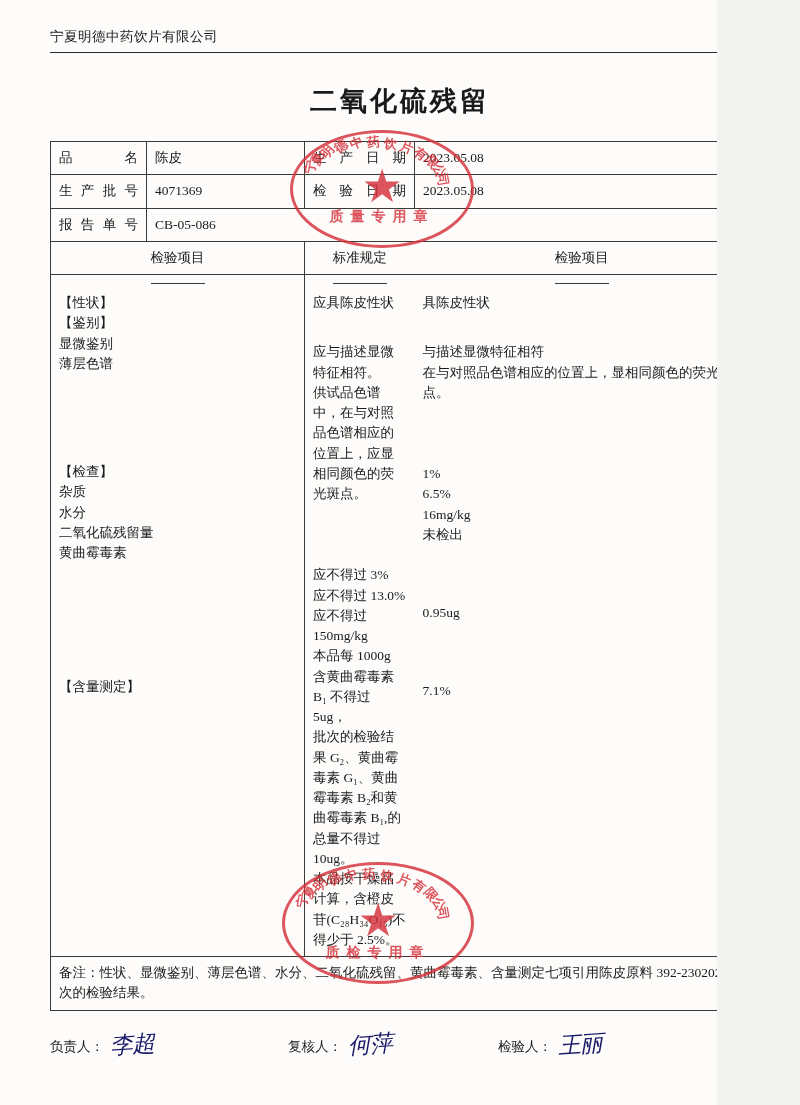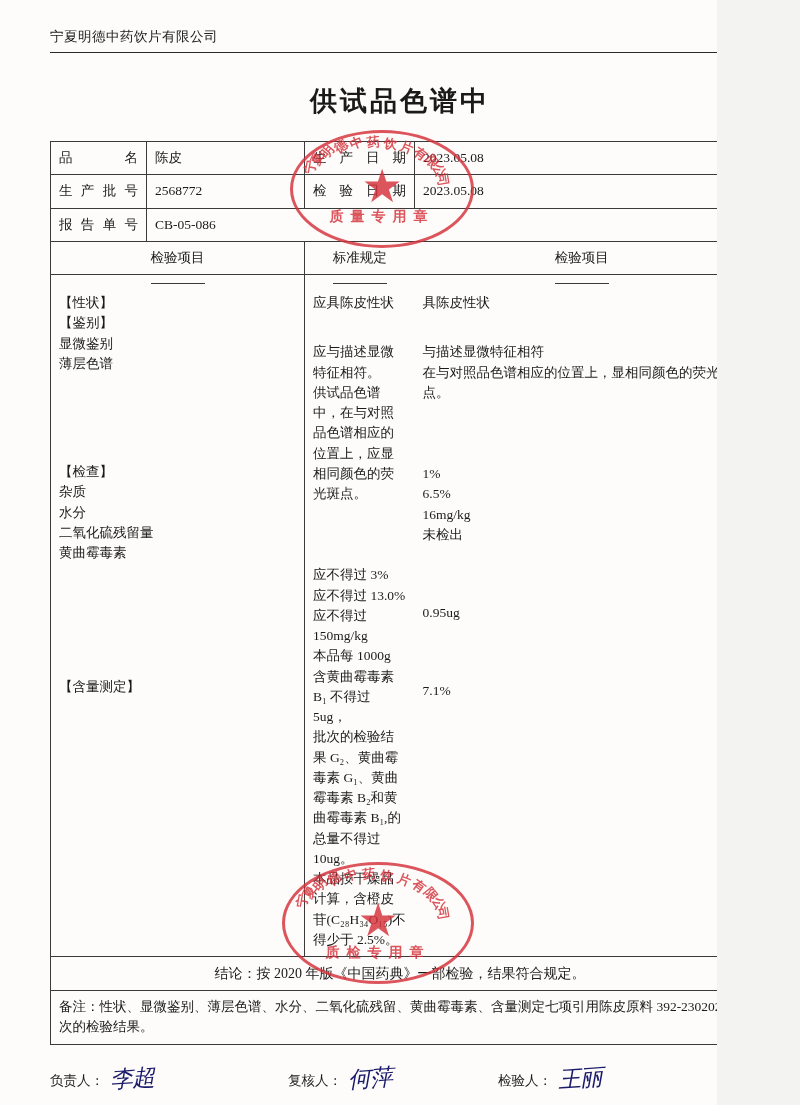--- a/index.html
+++ b/index.html
@@ -178,39 +178,39 @@
 <body>
 
 <div class="page">
   <div class="inner">
 
     <div class="header-row">
       <div class="header-left">宁夏明德中药饮片有限公司</div>
     </div>
     <div class="hr-top"></div>
 
-    <div class="doc-title">供试品色谱中</div>
+    <div class="doc-title">二氧化硫残留</div>
 
     <table class="main">
       <colgroup>
         <col style="width:96px">
         <col style="width:158px">
         <col style="width:110px">
         <col style="width:auto">
       </colgroup>
       <tbody>
         <tr>
           <td class="lbl">品　　名</td>
           <td class="val">陈皮</td>
           <td class="lbl lbl-center">生产日期</td>
           <td class="val">2023.05.08</td>
         </tr>
         <tr>
           <td class="lbl">生产批号</td>
-          <td class="val">2568772</td>
+          <td class="val">4071369</td>
           <td class="lbl lbl-center">检验日期</td>
           <td class="val">2023.05.08</td>
         </tr>
         <tr>
           <td class="lbl">报告单号</td>
           <td class="val" colspan="3">CB-05-086</td>
         </tr>
 
         <tr>
           <td class="colhead" colspan="2"><span>检验项目</span></td>
@@ -262,23 +262,20 @@
             <p>16mg/kg</p>
             <p>未检出</p>
             <p style="height:58px">&nbsp;</p>
             <p>0.95ug</p>
             <p style="height:58px">&nbsp;</p>
             <p>7.1%</p>
           </td>
         </tr>
 
         <tr>
-          <td class="concl" colspan="4">结论：按 2020 年版《中国药典》一部检验，结果符合规定。</td>
-        </tr>
-        <tr>
           <td class="remark" colspan="4">备注：性状、显微鉴别、薄层色谱、水分、二氧化硫残留、黄曲霉毒素、含量测定七项引用陈皮原料 392-230202 批次的检验结果。</td>
         </tr>
       </tbody>
     </table>
 
     <div class="sign-row">
       <div class="sign-item sign-1">
         <span class="sl">负责人：</span>
         <span class="sig">李超</span>
       </div>

